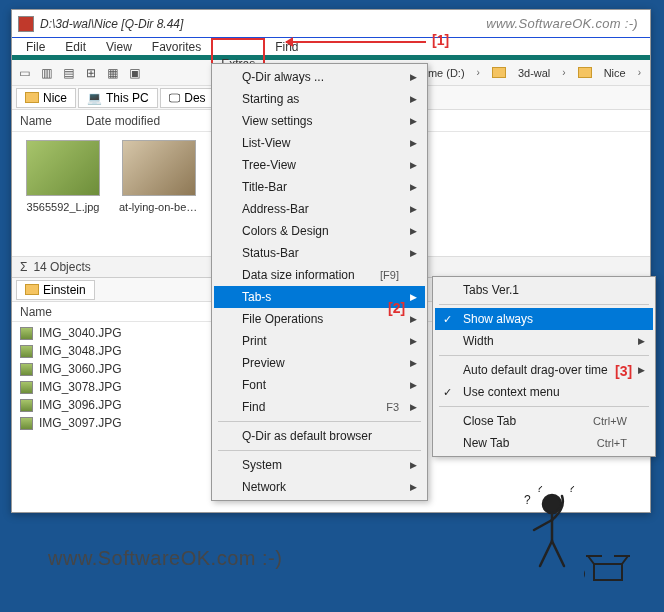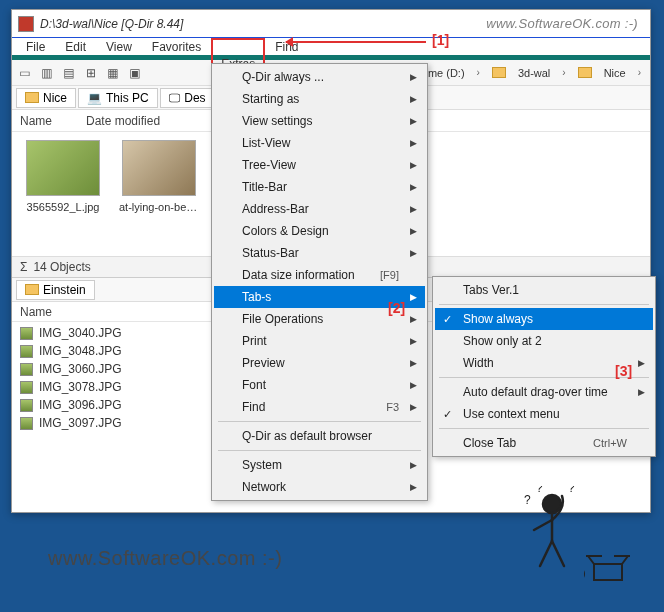--- a/index.html
+++ b/index.html
@@ -257,39 +257,40 @@
 <div class="ctx-menu" style="top:276px; left:432px; width:224px;" id="menu-tabs">
     <div class="ctx-item">
       <span>Tabs Ver.1</span>
     </div>
     <div class="ctx-sep"></div>
     <div class="ctx-item hover">
       <span>Show always</span>
       <span class="chk">✓</span>
     </div>
     <div class="ctx-item">
-      <span>Show only at 2</span>
-    </div>
-    <div class="ctx-item">
       <span>Width</span>
       <span class="arrow">▶</span>
     </div>
     <div class="ctx-sep"></div>
     <div class="ctx-item">
       <span>Auto default drag-over time</span>
       <span class="arrow">▶</span>
     </div>
     <div class="ctx-item">
       <span>Use context menu</span>
       <span class="chk">✓</span>
     </div>
     <div class="ctx-sep"></div>
     <div class="ctx-item">
       <span>Close Tab</span>
       <span class="shortcut">Ctrl+W</span>
+    </div>
+    <div class="ctx-item">
+      <span>New Tab</span>
+      <span class="shortcut">Ctrl+T</span>
     </div>
   </div>
 
 <div class="callout-arrow-1"></div>
 <div class="callout" style="top:32px; left:432px;">[1]</div>
 <div class="callout" style="top:300px; left:388px;">[2]</div>
 <div class="callout" style="top:363px; left:615px;">[3]</div>
 
 <svg class="stickman" viewBox="0 0 60 88">
   <g stroke="#222" stroke-width="2.5" fill="none" stroke-linecap="round">

